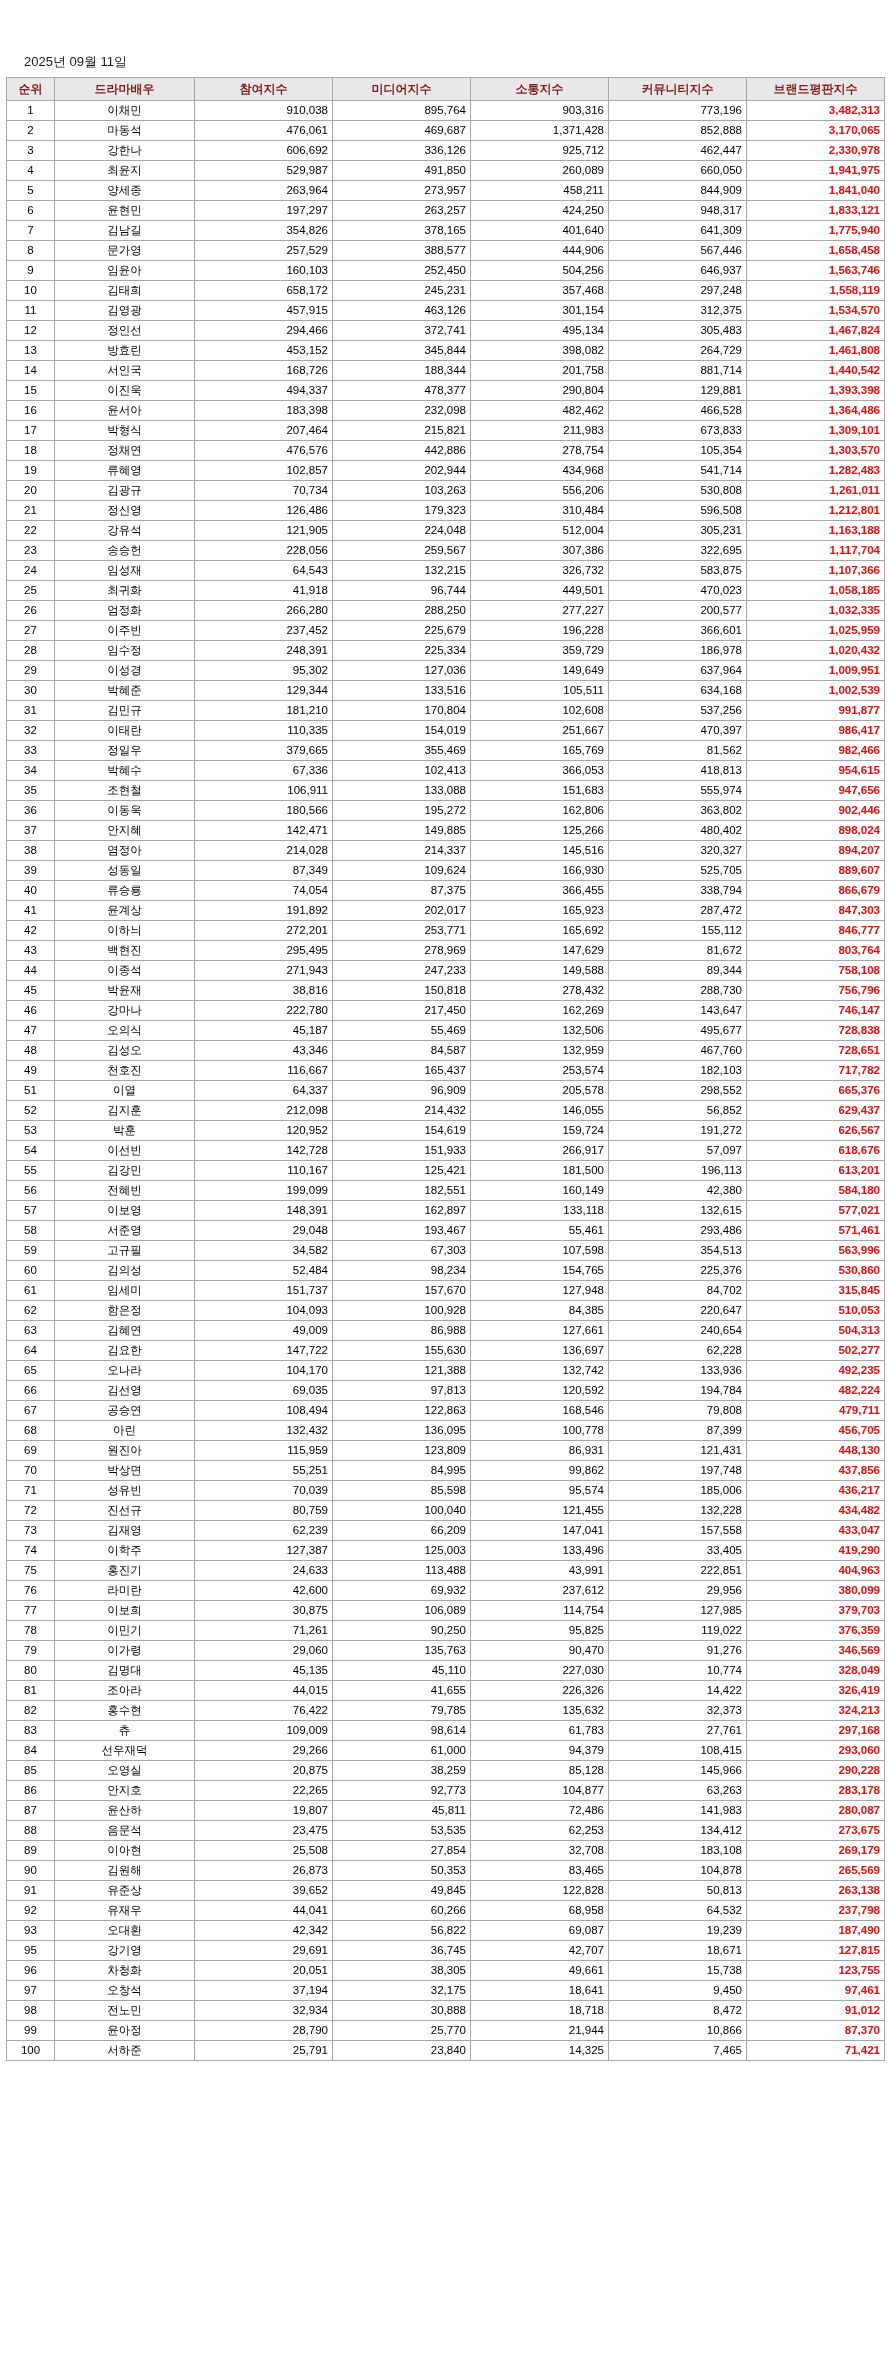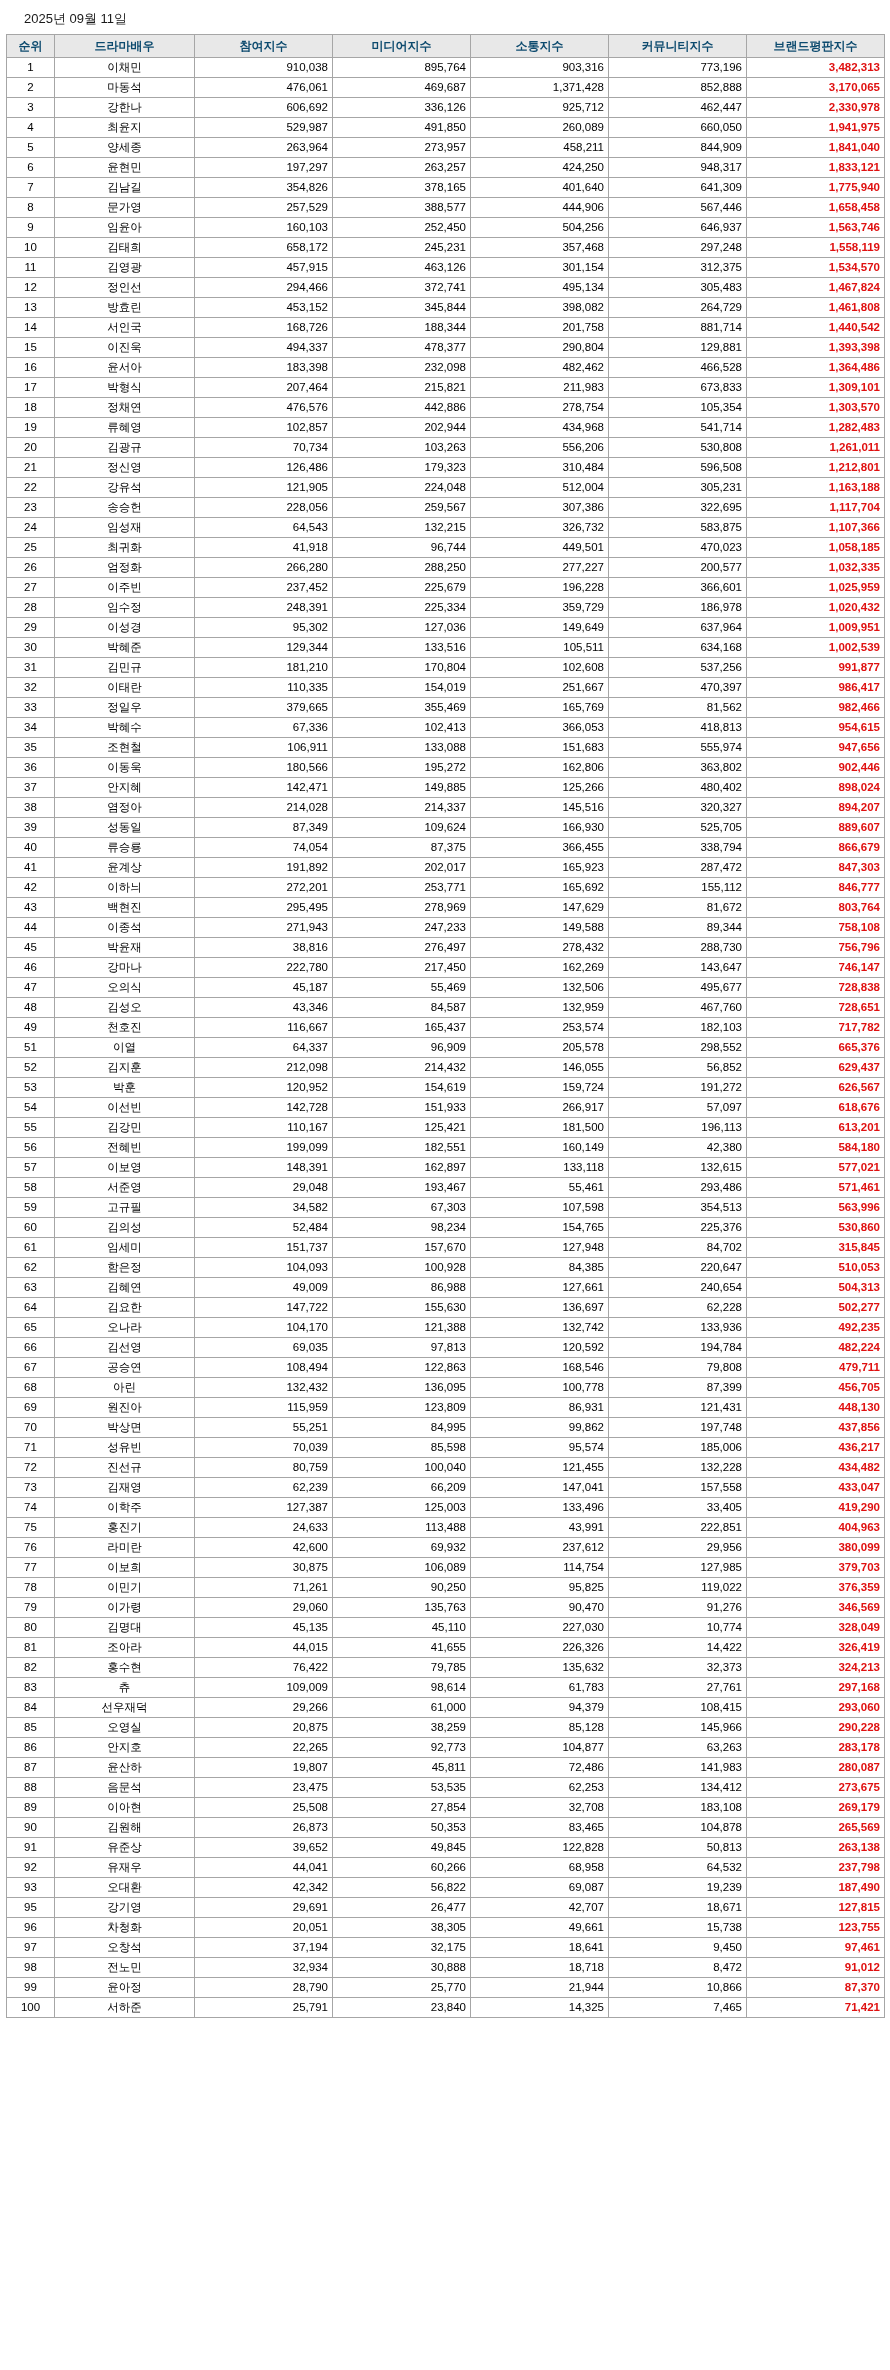--- a/index.html
+++ b/index.html
@@ -8,20 +8,21 @@
     background: #ffffff;
   }
   body {
     font-family: "Liberation Sans", sans-serif;
     width: 890px;
   }
   #page {
     width: 890px;
     box-sizing: border-box;
     padding: 6px 6px 4px 6px;
+    margin-top: 43px;
   }
   .date-line {
     font-size: 13px;
     color: #1a1a1a;
     padding: 4px 0 6px 18px;
     letter-spacing: 0px;
   }
   table.rank-table {
     border-collapse: collapse;
     width: 878px;
@@ -35,21 +36,21 @@
     height: 20px;
     padding: 0 4px;
     box-sizing: border-box;
     white-space: nowrap;
     overflow: hidden;
   }
   table.rank-table thead th {
     background: #e8e8e8;
     font-weight: bold;
     text-align: center;
-    color: #0c4a6e;
+    color: #7f1d1d;
     font-size: 12px;
     height: 23px;
   }
   td.c-rank { text-align: center; }
   td.c-name { text-align: center; }
   td.c-num { text-align: right; padding-right: 10px; }
   td.c-brand {
     text-align: right;
     padding-right: 10px;
     color: #e01010;
@@ -480,21 +481,21 @@
           <td class="c-num">271,943</td>
           <td class="c-num">247,233</td>
           <td class="c-num">149,588</td>
           <td class="c-num">89,344</td>
           <td class="c-brand">758,108</td>
         </tr>
         <tr>
           <td class="c-rank">45</td>
           <td class="c-name">박윤재</td>
           <td class="c-num">38,816</td>
-          <td class="c-num">276,497</td>
+          <td class="c-num">150,818</td>
           <td class="c-num">278,432</td>
           <td class="c-num">288,730</td>
           <td class="c-brand">756,796</td>
         </tr>
         <tr>
           <td class="c-rank">46</td>
           <td class="c-name">강마나</td>
           <td class="c-num">222,780</td>
           <td class="c-num">217,450</td>
           <td class="c-num">162,269</td>
@@ -912,21 +913,21 @@
           <td class="c-num">42,342</td>
           <td class="c-num">56,822</td>
           <td class="c-num">69,087</td>
           <td class="c-num">19,239</td>
           <td class="c-brand">187,490</td>
         </tr>
         <tr>
           <td class="c-rank">95</td>
           <td class="c-name">강기영</td>
           <td class="c-num">29,691</td>
-          <td class="c-num">26,477</td>
+          <td class="c-num">36,745</td>
           <td class="c-num">42,707</td>
           <td class="c-num">18,671</td>
           <td class="c-brand">127,815</td>
         </tr>
         <tr>
           <td class="c-rank">96</td>
           <td class="c-name">차청화</td>
           <td class="c-num">20,051</td>
           <td class="c-num">38,305</td>
           <td class="c-num">49,661</td>

